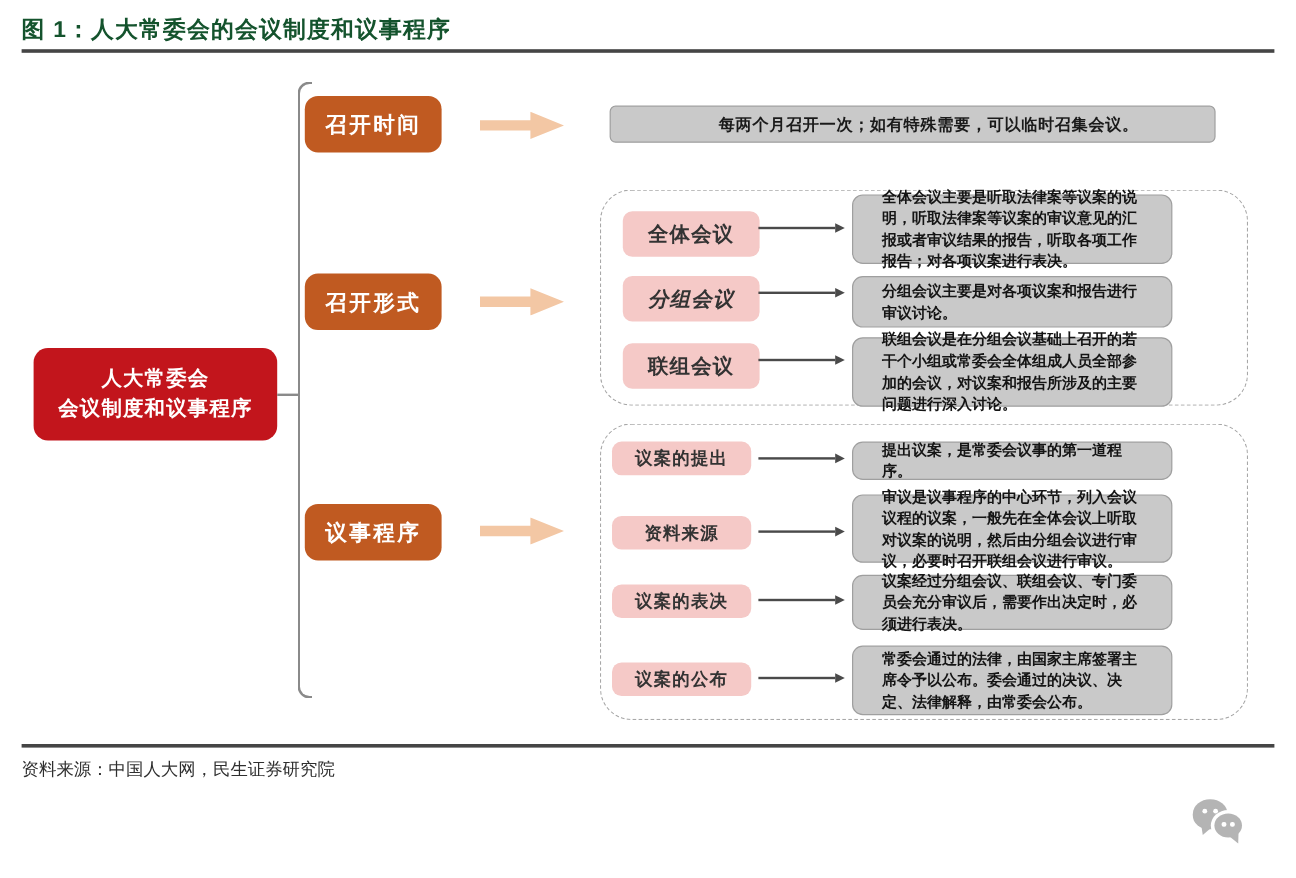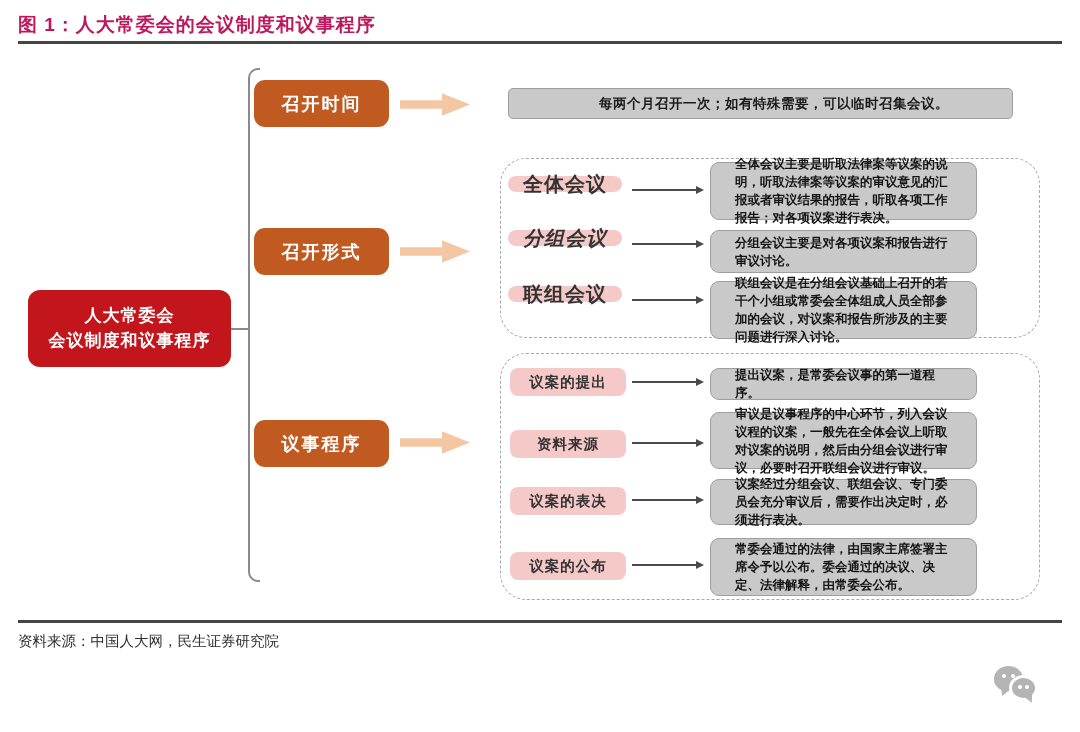--- a/index.html
+++ b/index.html
@@ -1,36 +1,36 @@
 <!DOCTYPE html>
 <html><head>
 <meta charset="utf-8">
 <style>
   * { margin:0; padding:0; box-sizing:border-box; }
   html,body { background:#ffffff; }
   body { font-family:"Liberation Sans","DejaVu Sans",sans-serif; }
   .page { position:relative; width:1080px; height:732px; background:#fff; overflow:hidden; }
 
   .fig-title { position:absolute; left:18px; top:12px; font-size:19px; font-weight:bold;
-               color:#be185d; letter-spacing:1px; }
+               color:#14532d; letter-spacing:1px; }
   .rule { position:absolute; left:18px; width:1044px; height:2.5px; background:#454545; }
   .rule.top { top:41px; }
   .rule.bottom { top:620px; }
 
   .root-box { position:absolute; left:28px; top:290px; width:203px; height:77px;
               background:#c2151c; border-radius:12px; color:#fff; font-weight:bold;
               font-size:17px; display:flex; flex-direction:column; justify-content:center;
               align-items:center; line-height:1.45; letter-spacing:1px; }
 
   .stub { position:absolute; left:231px; top:328px; width:18px; height:2px; background:#8a8a8a; }
   .bracket { position:absolute; left:248px; top:68px; width:12px; height:514px;
              border-left:2px solid #8a8a8a; border-top:2px solid #8a8a8a;
              border-bottom:2px solid #8a8a8a; border-radius:10px 0 0 10px; }
 
-  .orange-box { position:absolute; left:254px; width:135px; height:47px; background:#c05a21;
+  .orange-box { position:absolute; left:254px; width:114px; height:47px; background:#c05a21;
                 border-radius:11px; color:#fff; font-weight:bold; font-size:18px;
                 letter-spacing:2px; display:flex; align-items:center; justify-content:center; }
   .orange-1 { top:80px; }
   .orange-2 { top:228px; }
   .orange-3 { top:420px; }
 
   .block-arrow { position:absolute; left:400px; width:70px; height:27px; background:#f3c7a4;
                  clip-path:polygon(0 34%, 60% 34%, 60% 8%, 100% 50%, 60% 92%, 60% 66%, 0 66%); }
   .ba-1 { top:91px; } .ba-2 { top:238px; } .ba-3 { top:429px; }
 
@@ -40,21 +40,21 @@
                font-size:13.5px; font-weight:600; color:#1a1a1a; letter-spacing:0.5px;padding-left:27px; }
 
   .dashed-group { position:absolute; left:500px; width:540px;
                   border:1.6px dashed #a8a8a8; border-radius:26px; }
   .group-form { top:158px; height:180px; }
   .group-proc { top:353px; height:247px; }
 
   .pink-box { position:absolute; background:#f5c9c7; border-radius:8px; color:#333;
               font-weight:bold; display:flex; align-items:center; justify-content:center;
               letter-spacing:1px; }
-  .pink-a { left:508px; width:114px; height:16px; font-size:20px; }
+  .pink-a { left:519px; width:114px; height:38px; font-size:17px; }
   .pa-1 { top:176px; } .pa-2 { top:230px;font-style:italic; } .pa-3 { top:286px; }
   .pink-b { left:510px; width:116px; height:28px; font-size:14.5px; }
   .pb-1 { top:368px; } .pb-2 { top:430px; } .pb-3 { top:487px; } .pb-4 { top:552px; }
 
   .connector { position:absolute; left:632px; width:72px; display:flex; align-items:center; }
   .connector .line { flex:1; height:1.5px; background:#4a4a4a; }
   .connector .head { width:0; height:0; border-top:4.5px solid transparent;
                      border-bottom:4.5px solid transparent; border-left:8px solid #4a4a4a; }
   .ca-1 { top:186px; } .ca-2 { top:240px; } .ca-3 { top:296px; }
   .cb-1 { top:378px; } .cb-2 { top:439px; } .cb-3 { top:496px; } .cb-4 { top:561px; }

